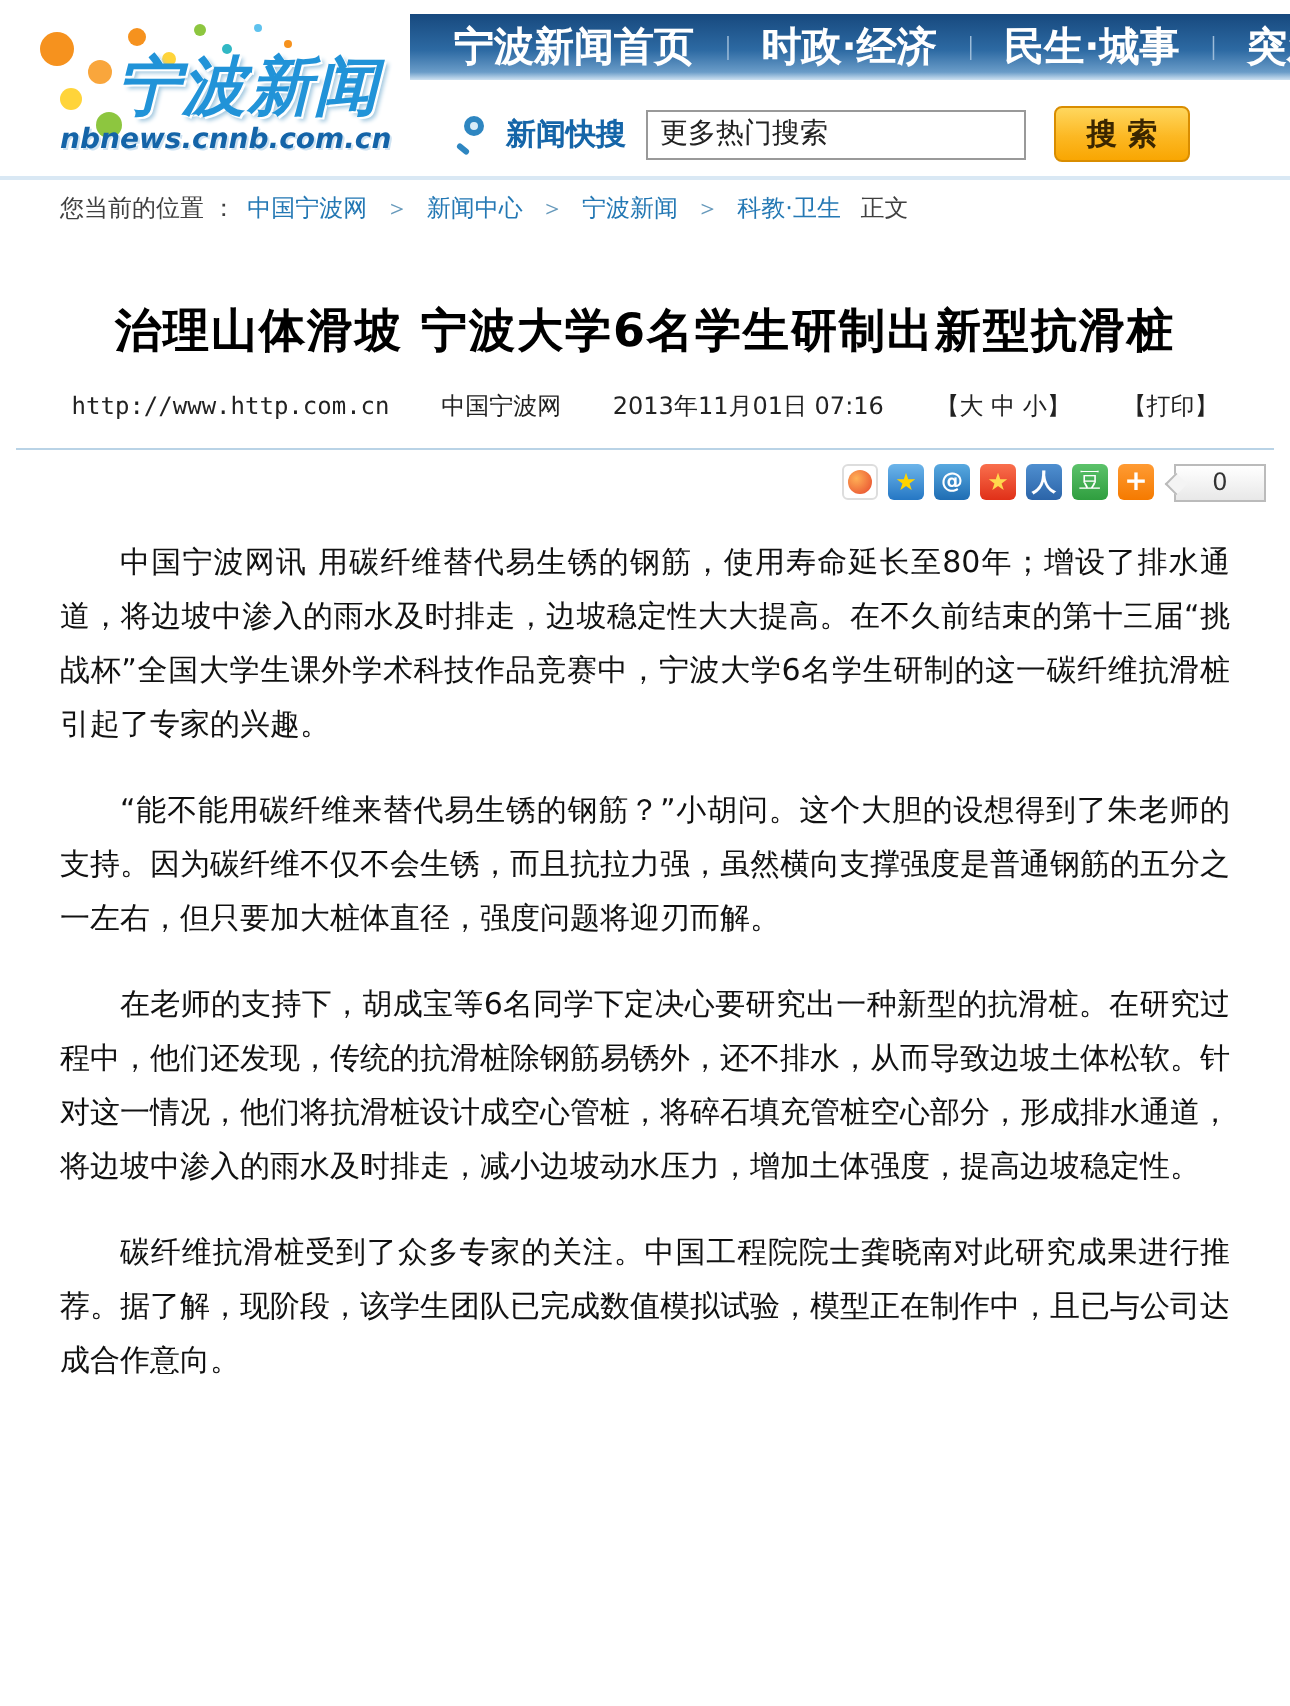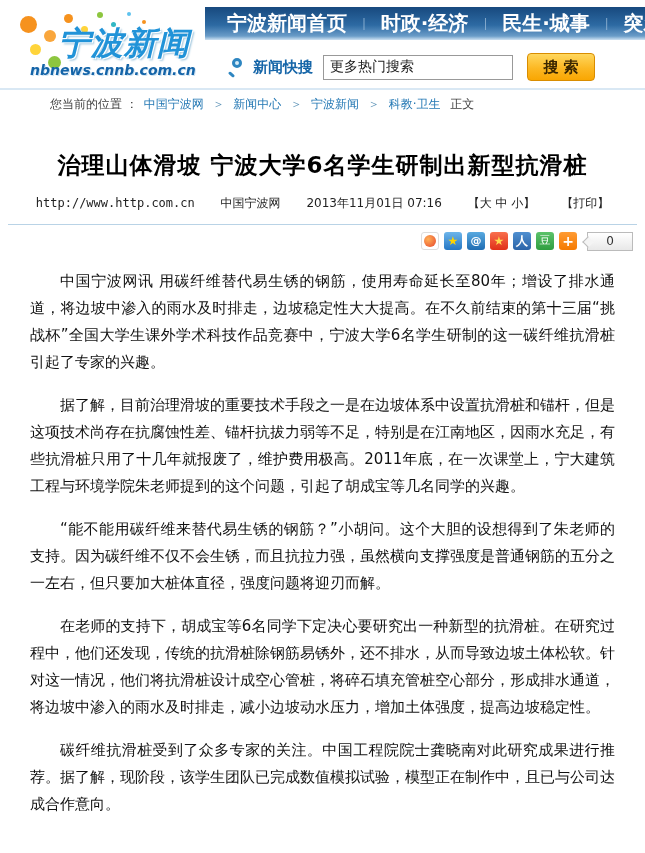--- a/index.html
+++ b/index.html
@@ -38,21 +38,21 @@
   .mag::after { content:""; position:absolute; left:0; bottom:1px; width:7px; height:3px; background:#2e86c1; transform:rotate(40deg); border-radius:2px; }
   .search-label { font-size:15px; font-weight:bold; color:#1565a8; margin-right:10px; white-space:nowrap; }
   .search-input { width:190px; height:25px; border:1px solid #999; font-size:14px; padding:2px 6px; color:#222;
                   font-family:"DejaVu Sans","Liberation Sans",sans-serif; }
   .search-btn { margin-left:14px; width:68px; height:28px; border:1px solid #d98d00; border-radius:4px;
                 background:linear-gradient(180deg,#ffd75e 0%,#fcb823 55%,#f9a602 100%);
                 font-size:15px; font-weight:bold; color:#3a2600; cursor:pointer;
                 font-family:"DejaVu Sans","Liberation Sans",sans-serif; }
 
   
-  .breadcrumb { height:28px; line-height:28px; padding-left:30px; font-size:12px; color:#404040; background:#fff; white-space:nowrap;margin-left:20px; }
+  .breadcrumb { height:28px; line-height:28px; padding-left:30px; font-size:12px; color:#404040; background:#fff; white-space:nowrap; }
   .breadcrumb a { color:#2478b4; text-decoration:none; cursor:pointer; margin:0 2px; }
   .bc-sep { color:#6699bb; margin:0 3px; }
   .bc-current { color:#404040; margin-left:4px; }
 
   
   .article-title { margin-top:32px; text-align:center; font-size:23px; font-weight:bold; color:#000; letter-spacing:1px; }
   .meta { margin-top:14px; text-align:center; font-size:12px; color:#222; white-space:nowrap; }
   .meta > * { margin:0 11px; }
   .meta-url { font-family:"DejaVu Sans Mono","Liberation Mono",monospace; }
   .meta a { color:#222; text-decoration:none; cursor:pointer; }
@@ -150,21 +150,20 @@
       <span class="si si-tqq">@</span>
       <span class="si si-star">★</span>
       <span class="si si-renren">人</span>
       <span class="si si-douban">豆</span>
       <span class="si si-plus">+</span>
       <span class="share-count">0</span>
     </div>
 
     <div class="body">
       <p>中国宁波网讯 用碳纤维替代易生锈的钢筋，使用寿命延长至80年；增设了排水通道，将边坡中渗入的雨水及时排走，边坡稳定性大大提高。在不久前结束的第十三届“挑战杯”全国大学生课外学术科技作品竞赛中，宁波大学6名学生研制的这一碳纤维抗滑桩引起了专家的兴趣。</p>
-      <p>据了解，目前治理滑坡的重要技术手段之一是在边坡体系中设置抗滑桩和锚杆，但是这项技术尚存在抗腐蚀性差、锚杆抗拔力弱等不足，特别是在江南地区，因雨水充足，有些抗滑桩只用了十几年就报废了，维护费用极高。2011年底，在一次课堂上，宁大建筑工程与环境学院朱老师提到的这个问题，引起了胡成宝等几名同学的兴趣。</p>
       <p>“能不能用碳纤维来替代易生锈的钢筋？”小胡问。这个大胆的设想得到了朱老师的支持。因为碳纤维不仅不会生锈，而且抗拉力强，虽然横向支撑强度是普通钢筋的五分之一左右，但只要加大桩体直径，强度问题将迎刃而解。</p>
       <p>在老师的支持下，胡成宝等6名同学下定决心要研究出一种新型的抗滑桩。在研究过程中，他们还发现，传统的抗滑桩除钢筋易锈外，还不排水，从而导致边坡土体松软。针对这一情况，他们将抗滑桩设计成空心管桩，将碎石填充管桩空心部分，形成排水通道，将边坡中渗入的雨水及时排走，减小边坡动水压力，增加土体强度，提高边坡稳定性。</p>
       <p>碳纤维抗滑桩受到了众多专家的关注。中国工程院院士龚晓南对此研究成果进行推荐。据了解，现阶段，该学生团队已完成数值模拟试验，模型正在制作中，且已与公司达成合作意向。</p>
 
     </div>
   </main>
 
 </div>
 
 </body></html>

